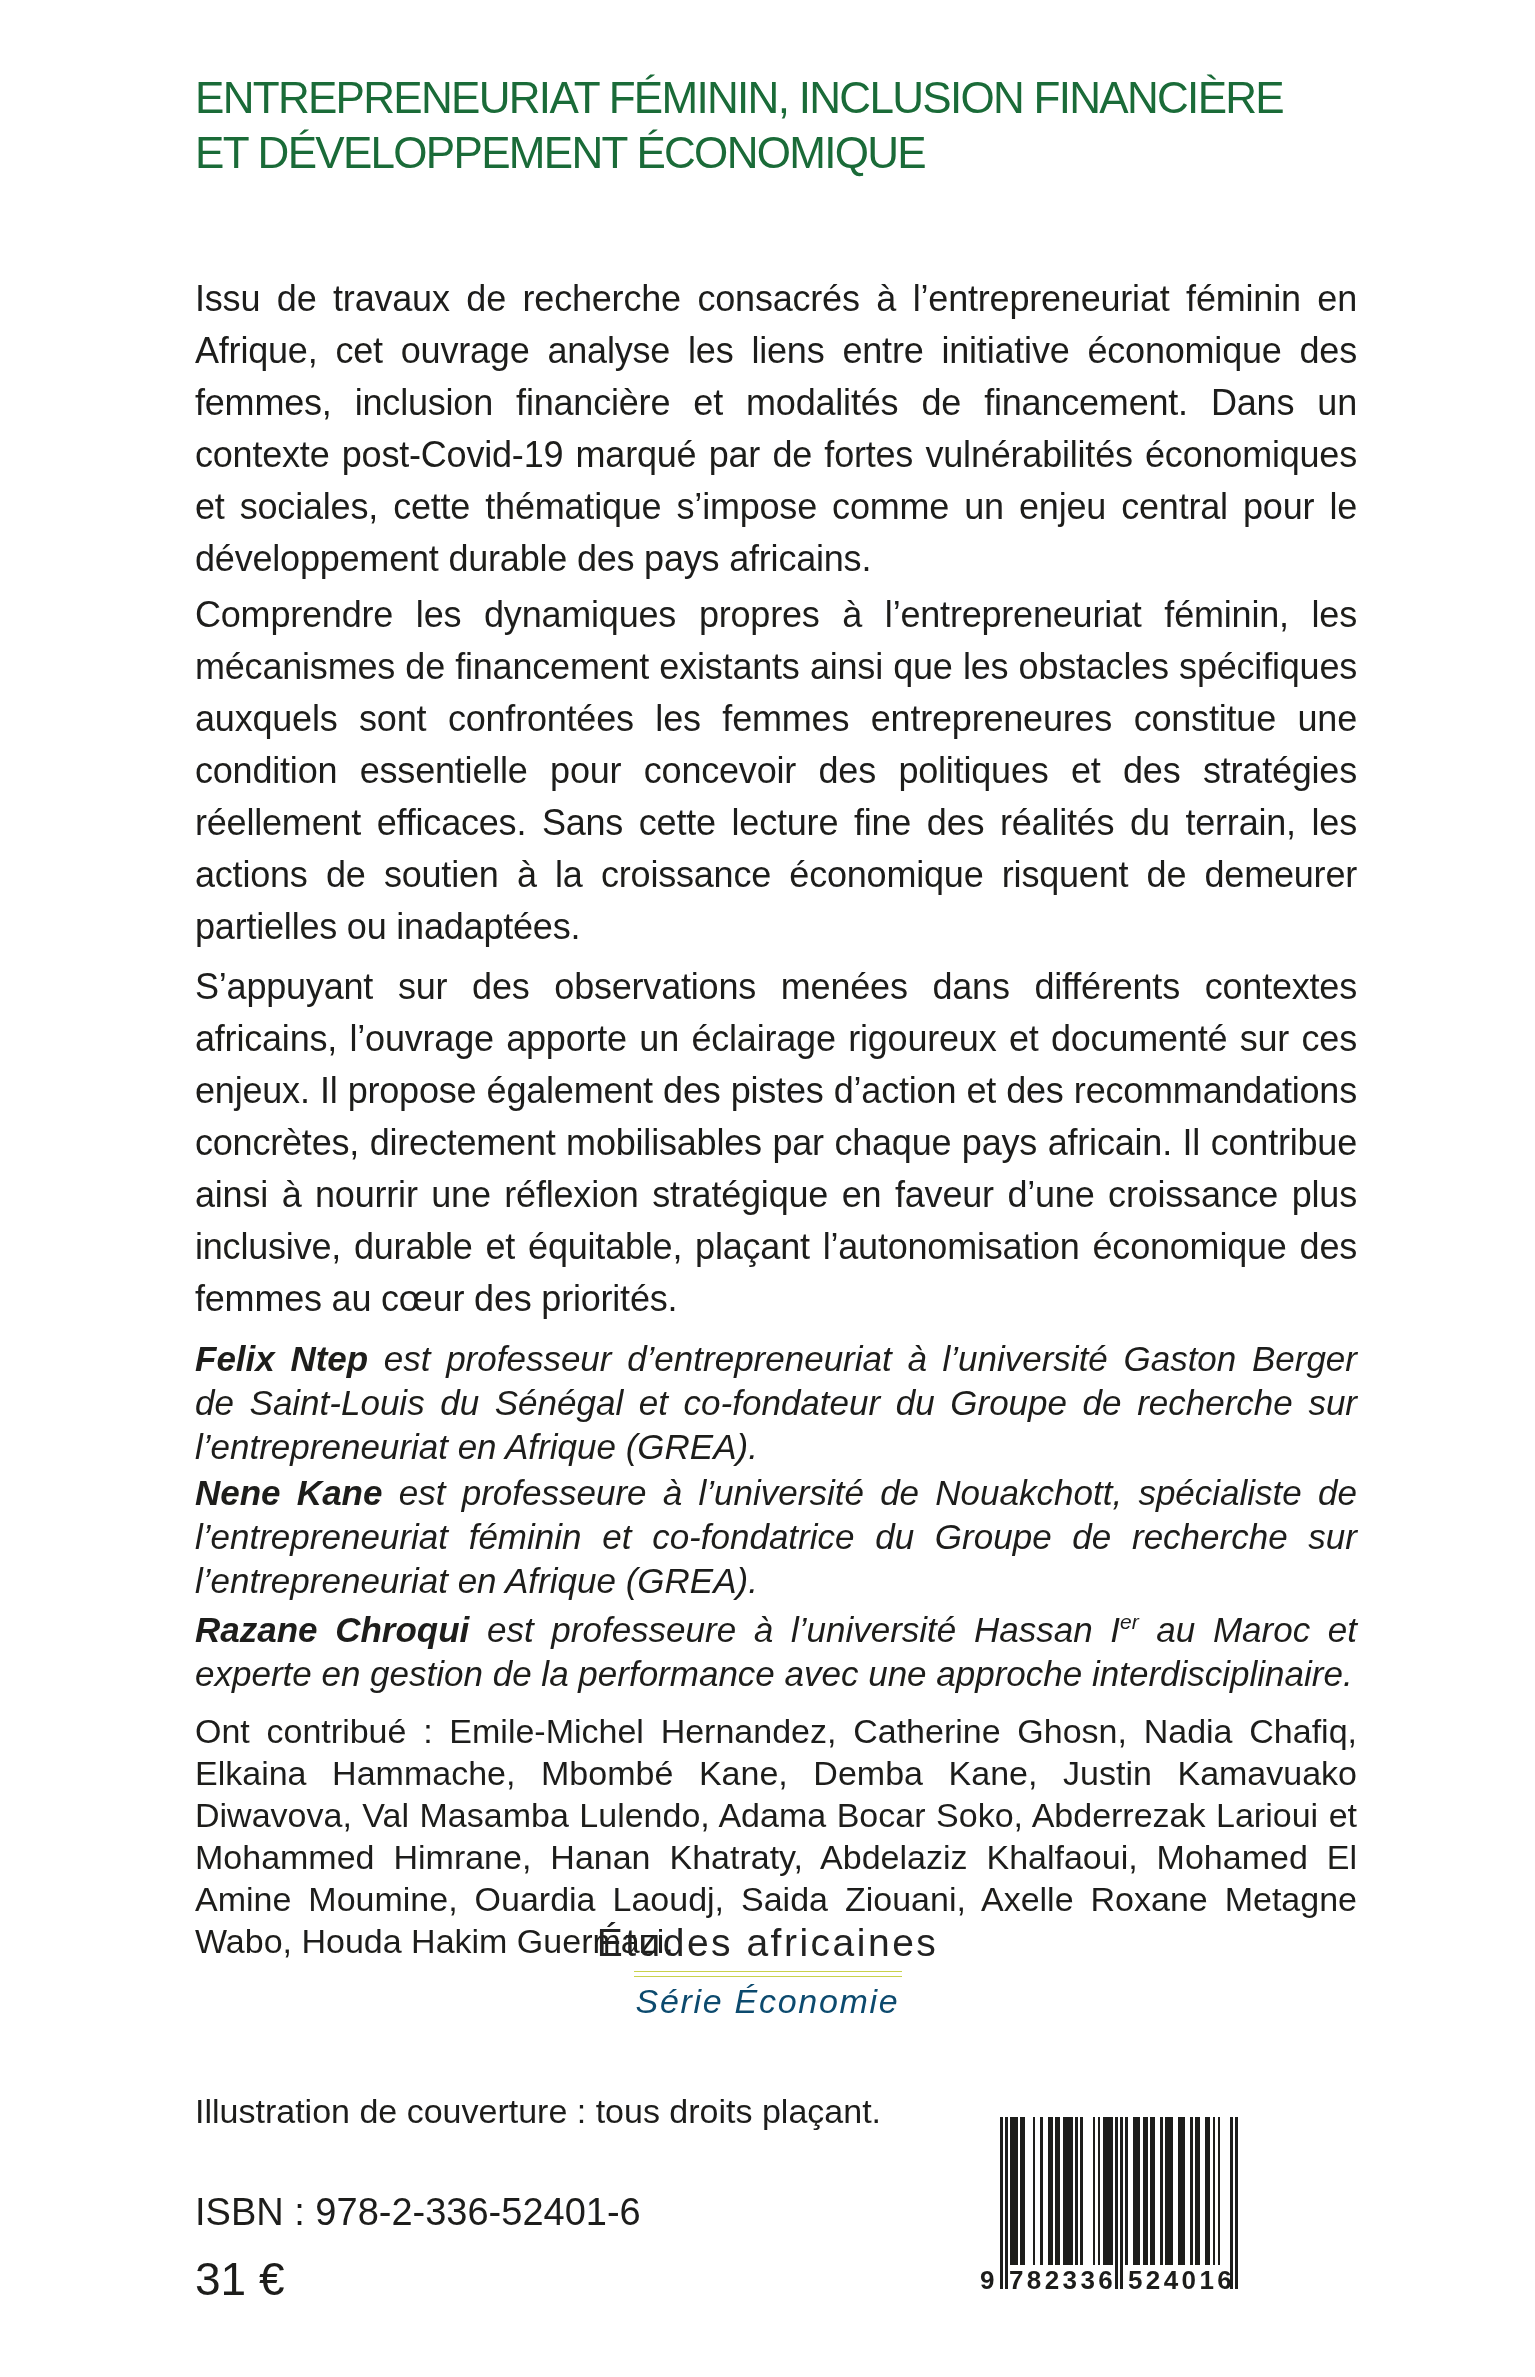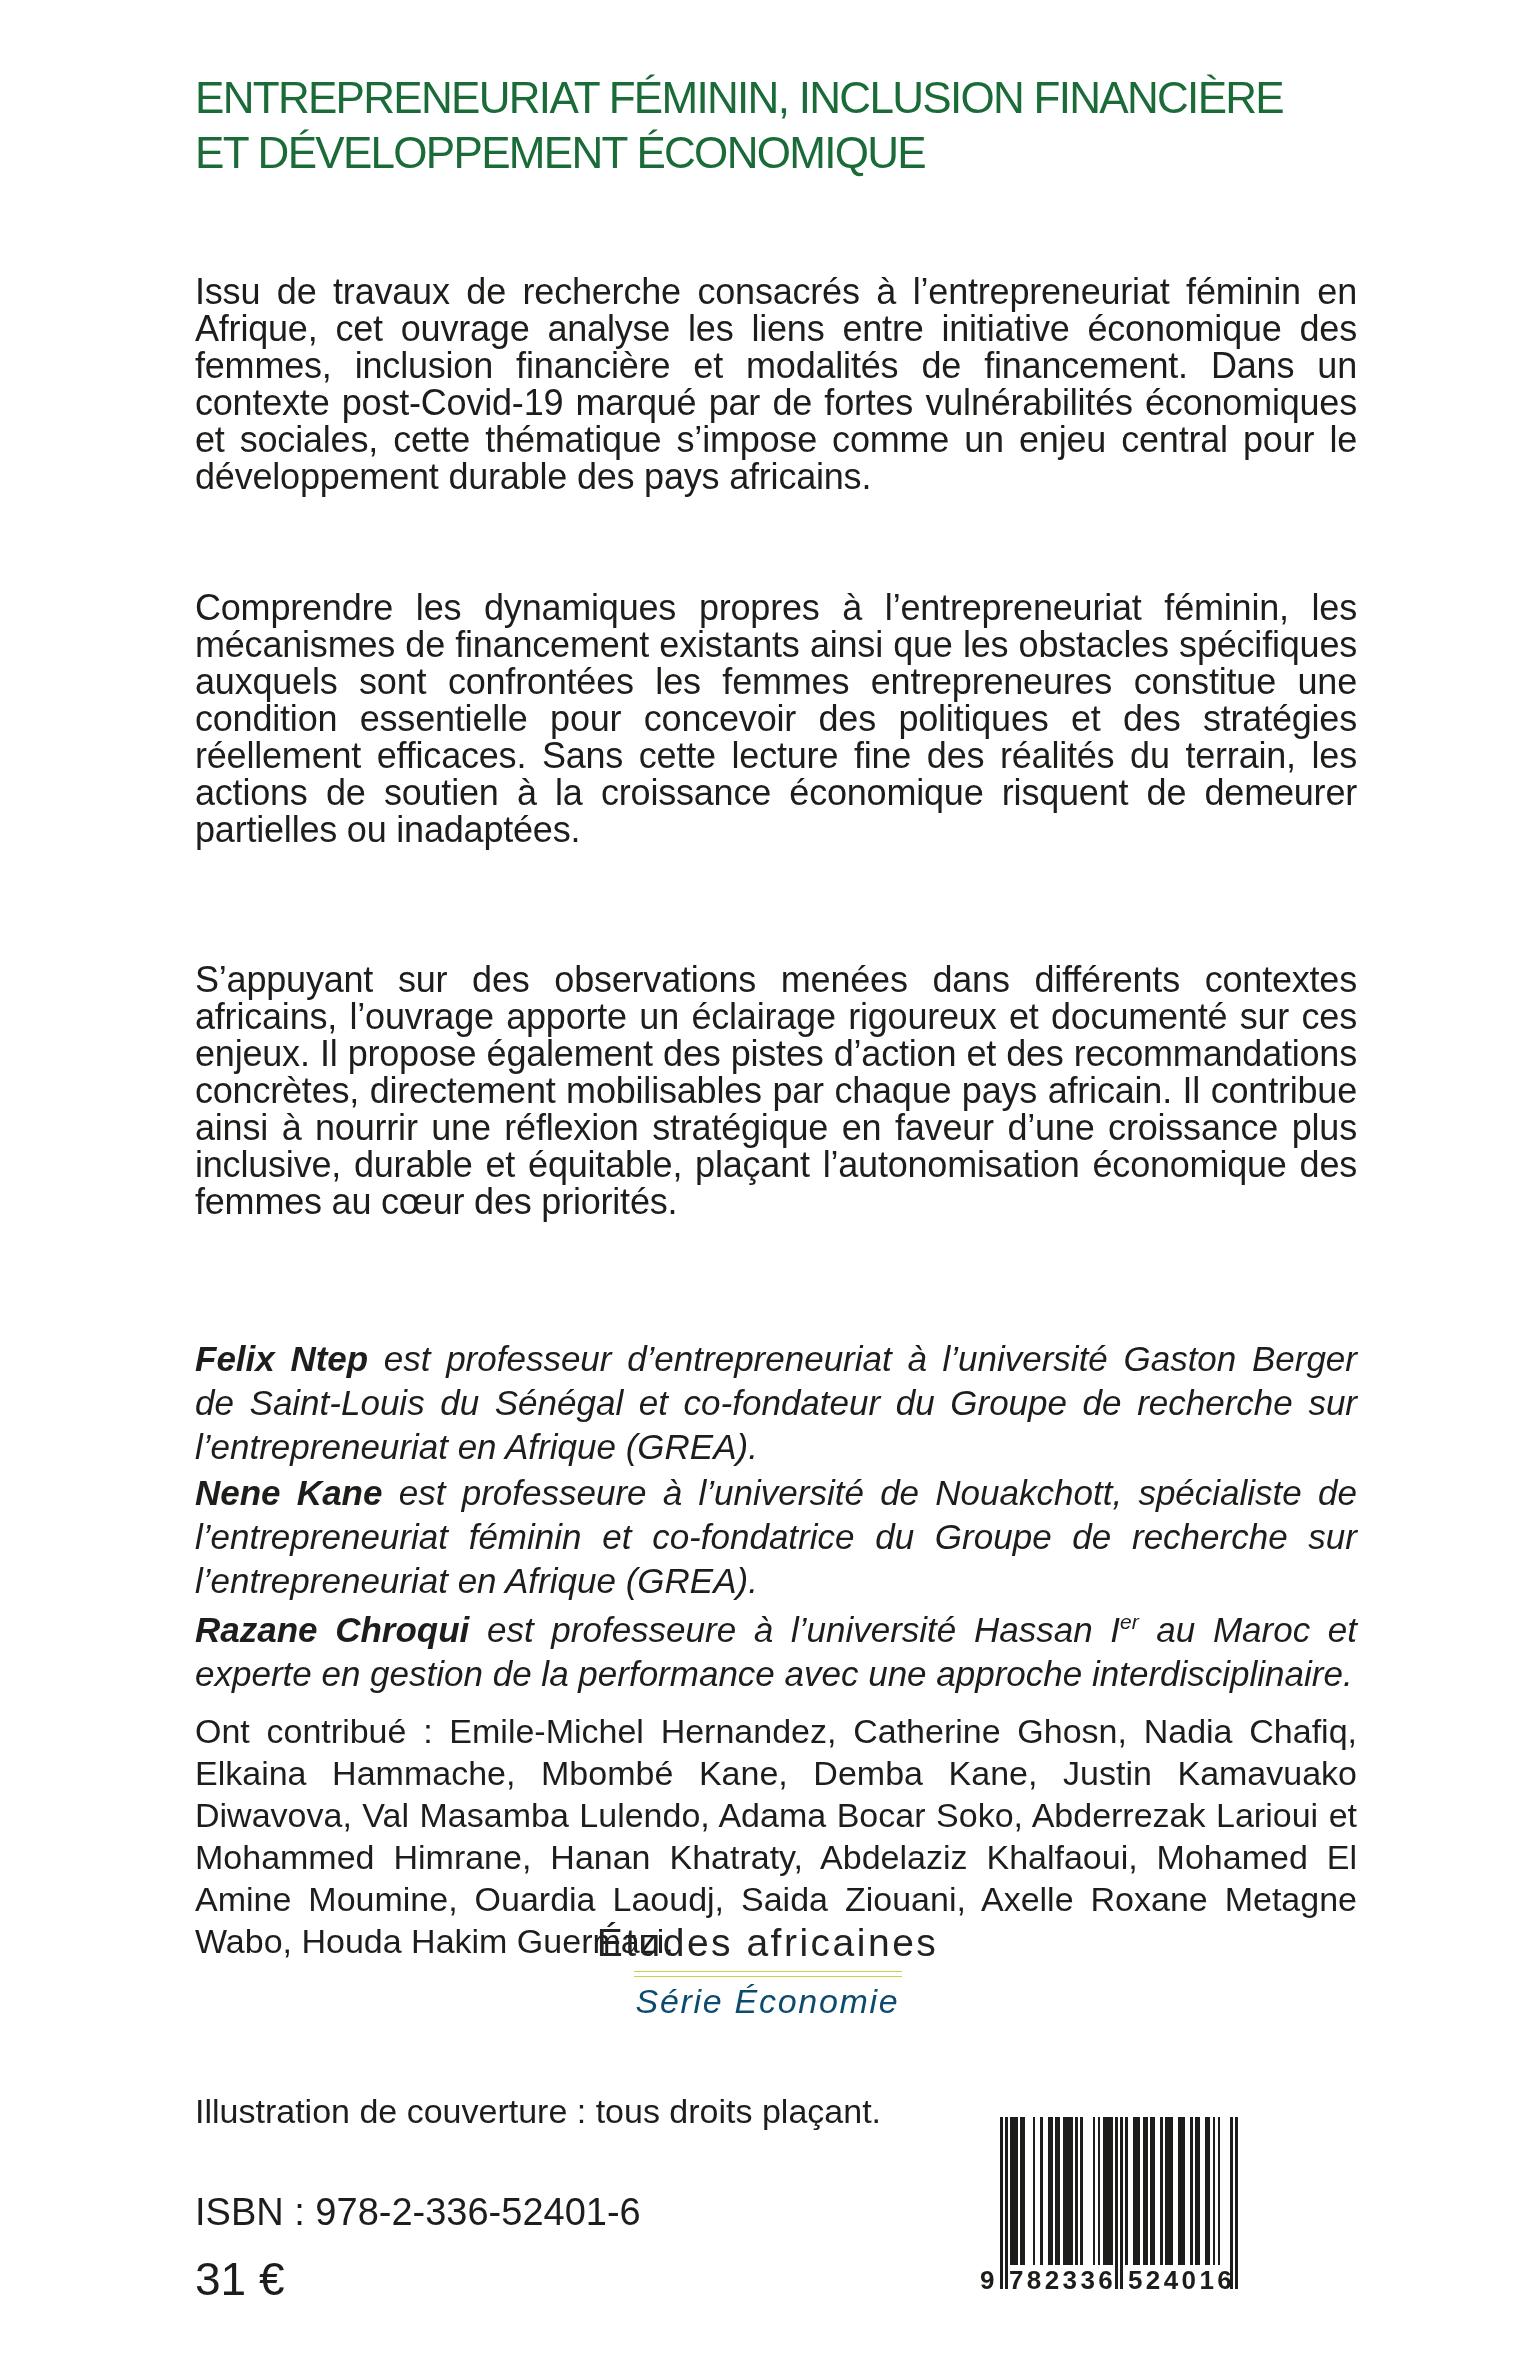--- a/index.html
+++ b/index.html
@@ -18,21 +18,21 @@
     font-weight:normal;
     font-stretch:condensed;
     font-size:44px;
     line-height:55px;
     letter-spacing:-1.7px;
     color:var(--green,#1a6b38);
   }
   .title .tl{display:block;white-space:nowrap;}
   .para{
     font-size:36px;
-    line-height:37px;
+    line-height:52px;
     text-align:justify;
     letter-spacing:-0.2px;
   }
   .p1{top:273px;}
   .p2{top:589px;}
   .p3{top:961px;}
   .bio{
     font-size:35px;
     line-height:44px;
     font-style:italic;

